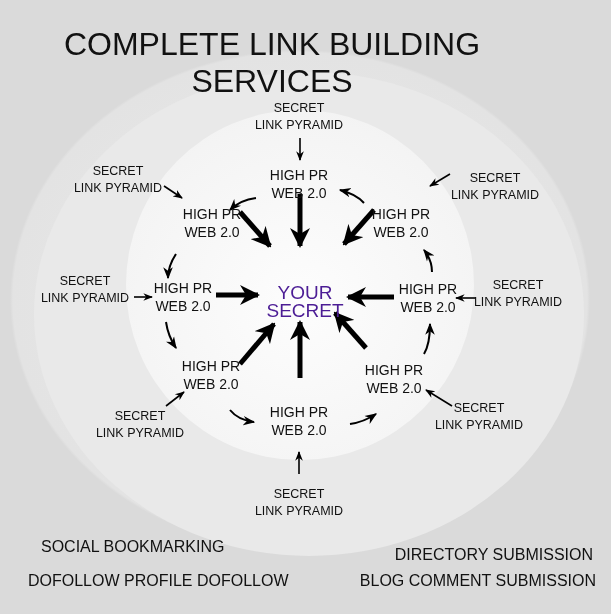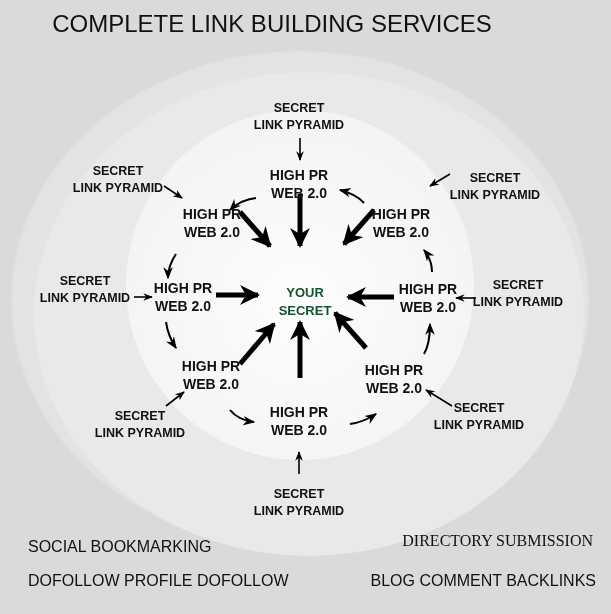--- a/index.html
+++ b/index.html
@@ -18,30 +18,30 @@
     position:absolute; left:34px; top:72px; width:550px; height:484px;
     border-radius:50%;
     background:#e9e9e9;
   }
   .bg-inner {
     position:absolute; left:126px; top:110px; width:348px; height:350px;
     border-radius:50%;
     background: radial-gradient(circle at 50% 55%, #fdfdfd 0%, #f4f4f4 70%, #efefef 100%);
   }
   .title {
-    position:absolute; top:10px; left:0; width:544px; text-align:center;
-    font-size:24px; letter-spacing:0px; color:#111;
+    position:absolute; top:26px; left:0; width:544px; text-align:center;
+    font-size:32px; letter-spacing:0px; color:#111;
   }
   .node {
     position:absolute; text-align:center; font-size:14px; line-height:18px;
-    white-space:nowrap; transform:translate(-50%, -50%);font-weight:bold;
+    white-space:nowrap; transform:translate(-50%, -50%);
   }
   .node div { display:block; }
   .secret { font-size:12.5px; line-height:17px; }
-  .center { color:#14532d; font-size:13px; line-height:18px; }
+  .center { color:#4c1d95; font-size:19px; line-height:18px; }
   .footer {
     position:absolute; font-size:16px; white-space:nowrap;
   }
   svg.arrows { position:absolute; left:0; top:0; }
 </style>
 </head>
 <body>
 
 <div class="bg"></div>
 <div class="bg-ring"></div>
@@ -157,16 +157,16 @@
 </div>
 <div class="node secret" style="left:85px; top:290px;">
   <div>SECRET</div>
   <div>LINK PYRAMID</div>
 </div>
 <div class="node secret" style="left:118px; top:180px;">
   <div>SECRET</div>
   <div>LINK PYRAMID</div>
 </div>
 
-<div class="footer" style="left:28px; top:538px;">SOCIAL BOOKMARKING</div>
+<div class="footer" style="left:41px; top:538px;">SOCIAL BOOKMARKING</div>
 <div class="footer" style="left:28px; top:572px;">DOFOLLOW PROFILE DOFOLLOW</div>
-<div class="footer" style="right:18px; top:532px;font-family:Liberation Serif, serif;">DIRECTORY SUBMISSION</div>
-<div class="footer" style="right:15px; top:572px;">BLOG COMMENT BACKLINKS</div>
+<div class="footer" style="right:18px; top:546px;">DIRECTORY SUBMISSION</div>
+<div class="footer" style="right:15px; top:572px;">BLOG COMMENT SUBMISSION</div>
 
 </body></html>

